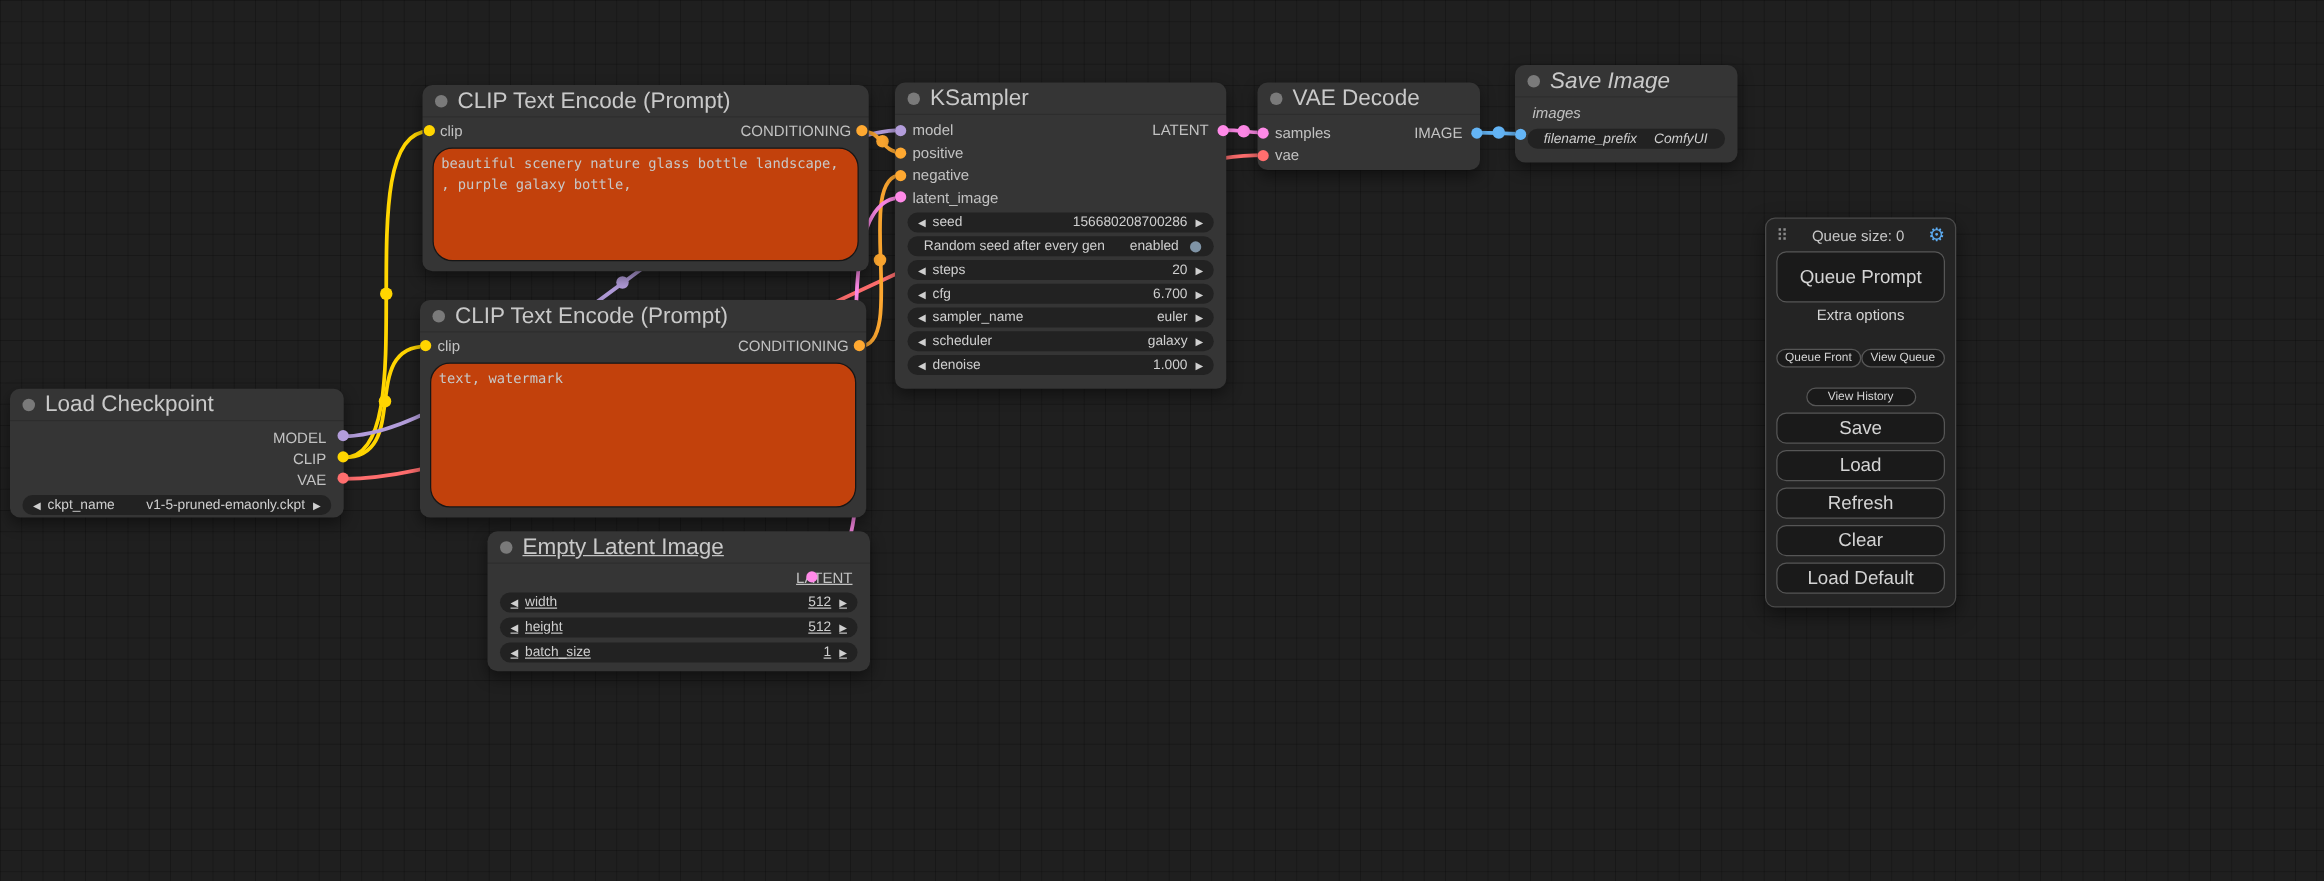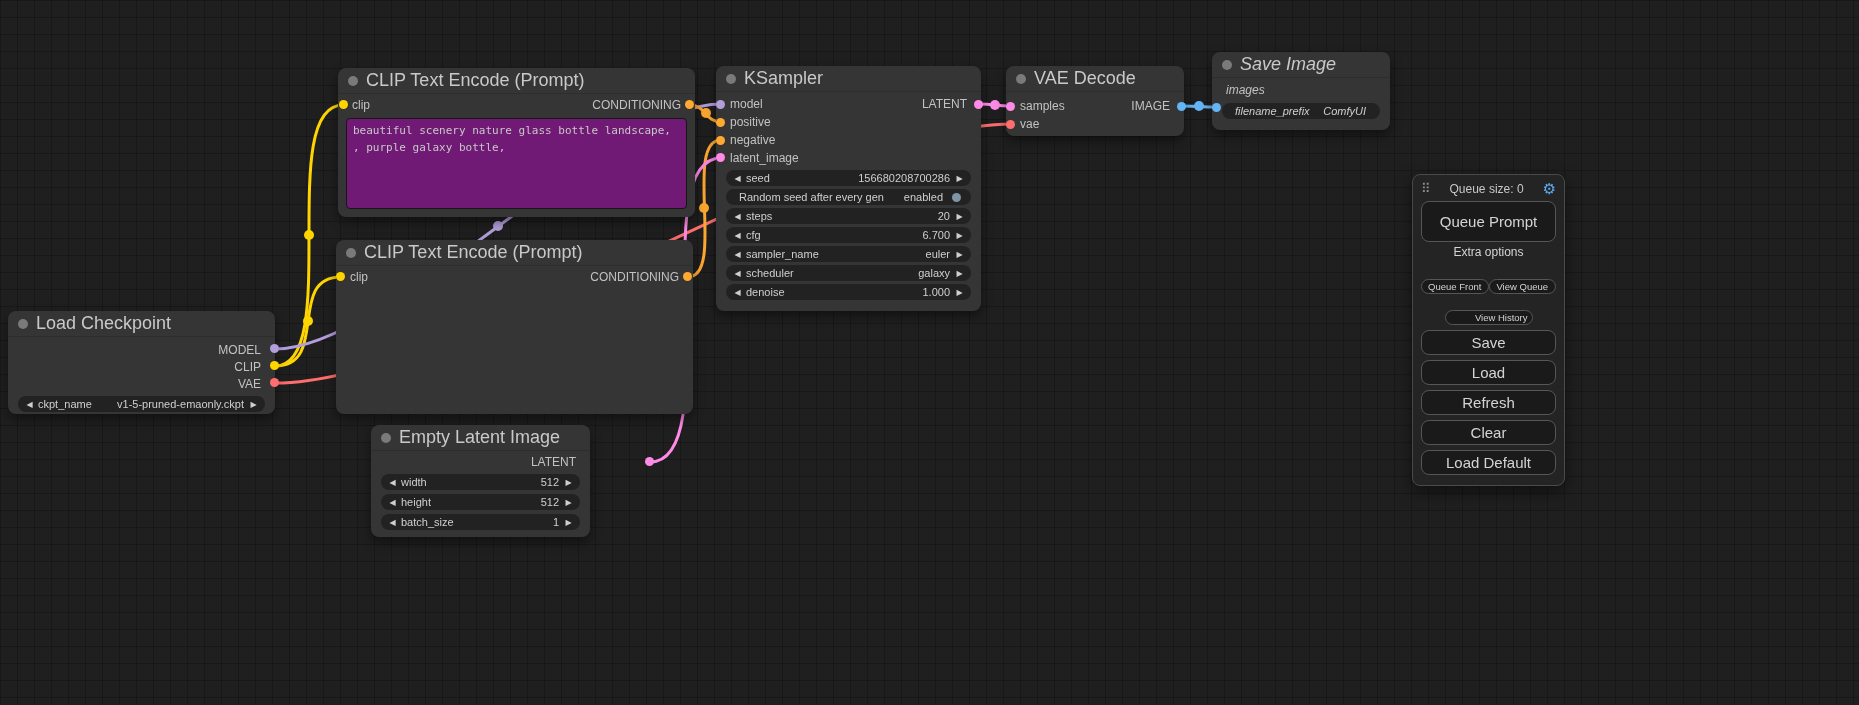--- a/index.html
+++ b/index.html
@@ -30,22 +30,22 @@
   .slots{padding-top:2px;}
   .slots.pt3{padding-top:3px;} .slots.pt4{padding-top:4px;} .slots.pt5{padding-top:5px;}
   .slot-row{display:flex;align-items:center;justify-content:space-between;height:18px;
         padding:0 14px;font-size:12px;color:#c2c2c2;}
   .slot-row.sm{height:17px;}
   .slot-row.right{justify-content:flex-end;}
   .sock{position:absolute;width:9px;height:9px;border-radius:50%;z-index:3;}
   .sock-model{background:#b39ddb;} .sock-clip{background:#ffd500;} .sock-vae{background:#ff6e6e;}
   .sock-cond{background:#ffa931;} .sock-latent{background:#ff8ae8;} .sock-image{background:#64b5f6;}
 
-  .prompt-text{position:absolute;left:8px;right:8px;top:50px;bottom:8px;background:#701a75;
-        border:1px solid #161616;border-radius:4px;color:#c8c8c8;
+  .prompt-text{position:absolute;left:8px;right:8px;top:50px;bottom:8px;background:#c2410c;
+        border:1px solid #161616;border-radius:16px;color:#c8c8c8;
         font-family:"DejaVu Sans Mono",monospace;font-size:11px;line-height:1.5;
         padding:4px 6px;white-space:pre-wrap;overflow:hidden;}
 
   .widget{display:flex;align-items:center;height:16px;margin:4px 10px 0;background:#222;
         border-radius:8px;font-size:11px;color:#cfcfcf;padding:0 6px;}
   .widget.m3{margin-top:3px;}
   .widget .arrow{font-size:8px;color:#cfcfcf;flex:none;width:11px;text-align:center;cursor:pointer;}
   .widget .wlabel{margin-left:3px;white-space:nowrap;}
   .widget .wvalue{margin-left:auto;margin-right:4px;white-space:nowrap;}
   .widget.no-arrows{padding:0 10px;}
@@ -60,21 +60,21 @@
   .gear{font-size:15px;color:#5dabf0;cursor:pointer;line-height:1;}
   button{font-family:inherit;background:#1a1a1a;border:1px solid #565656;border-radius:8px;
         color:#d4d4d4;cursor:pointer;}
   .btn-large{height:25px;font-size:15px;width:100%;}
   .queue-prompt{height:41px;font-size:15px;}
   .extra-row{display:flex;align-items:center;justify-content:center;gap:6px;font-size:12px;color:#d4d4d4;height:16px;flex-direction:column;}
   .checkbox{width:11px;height:11px;background:#e8e8e8;border-radius:2px;display:inline-block;cursor:pointer;}
   .small-row{display:flex;gap:0;margin-top:11px;}
   .small-row.center{justify-content:center;}
   .btn-small{height:15px;font-size:9.5px;border-radius:8px;flex:1;padding:0 4px;}
-  .small-row.center .btn-small{flex:0 0 auto;width:88px;text-align:right;}
+  .small-row.center .btn-small{flex:0 0 auto;width:88px;}
 </style>
 </head>
 <body>
 
 <svg class="wires" width="1859" height="705">
   <path class="w w-clip" d="M275,366 C343,366 275,105 343,105"></path>
   <path class="w w-clip" d="M275,366 C330,366 286,277 341,277"></path>
   <path class="w w-model" d="M275,349 C390,349 606,104 721,104"></path>
   <path class="w w-vae" d="M275,383 C460,383 826,124 1011,124"></path>
   <path class="w w-cond" d="M690,105 C706,105 705,122 721,122"></path>
@@ -135,23 +135,24 @@
   <div class="node-title">
     <span class="title-dot"></span>
     <span>CLIP Text Encode (Prompt)</span>
   </div>
   <div class="slots">
     <div class="slot-row">
       <span>clip</span>
       <span>CONDITIONING</span>
     </div>
   </div>
-</div>
-
-<div class="node" style="left:371px;top:425px;width:219px;height:112px;">
+  <div class="prompt-text">text, watermark</div>
+</div>
+
+<div class="node" style="left:390px;top:425px;width:306px;height:112px;text-decoration:underline;">
   <div class="node-title">
     <span class="title-dot"></span>
     <span>Empty Latent Image</span>
   </div>
   <div class="slots">
     <div class="slot-row sm right">
         <span>LATENT</span>
       </div>
   </div>
   <div class="widget">

